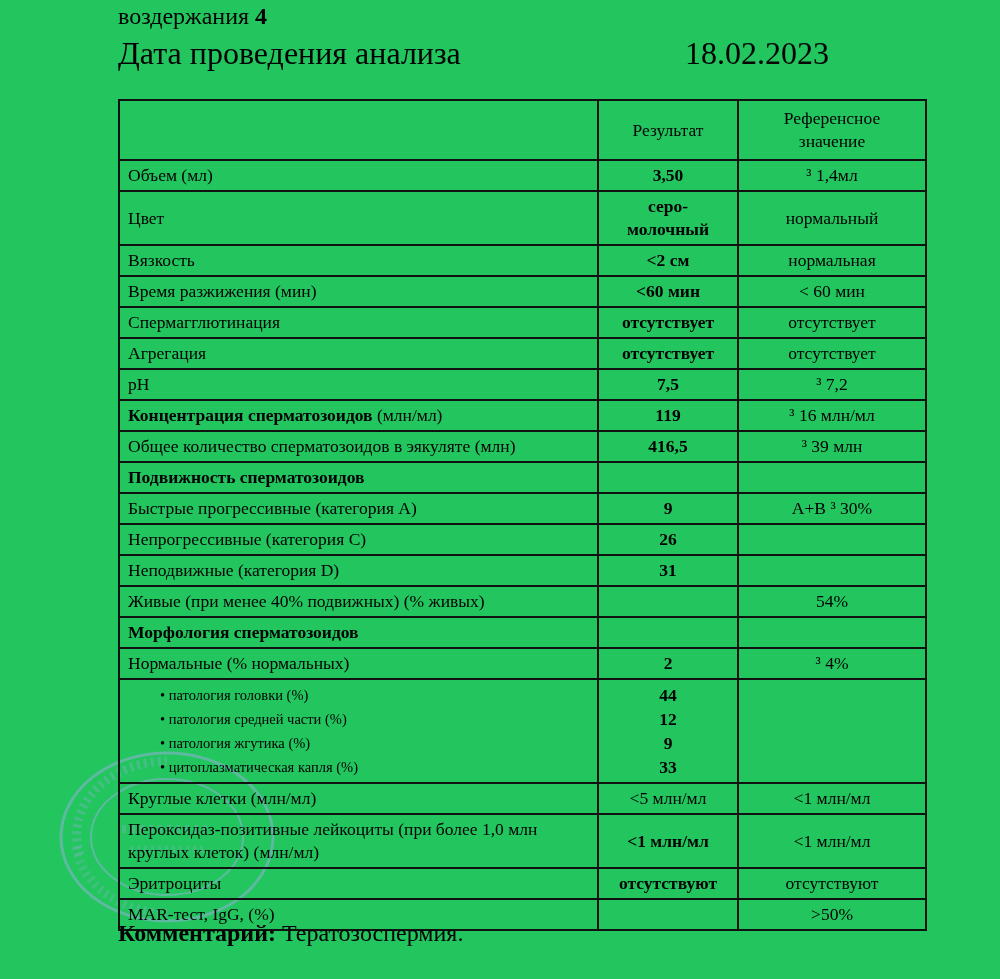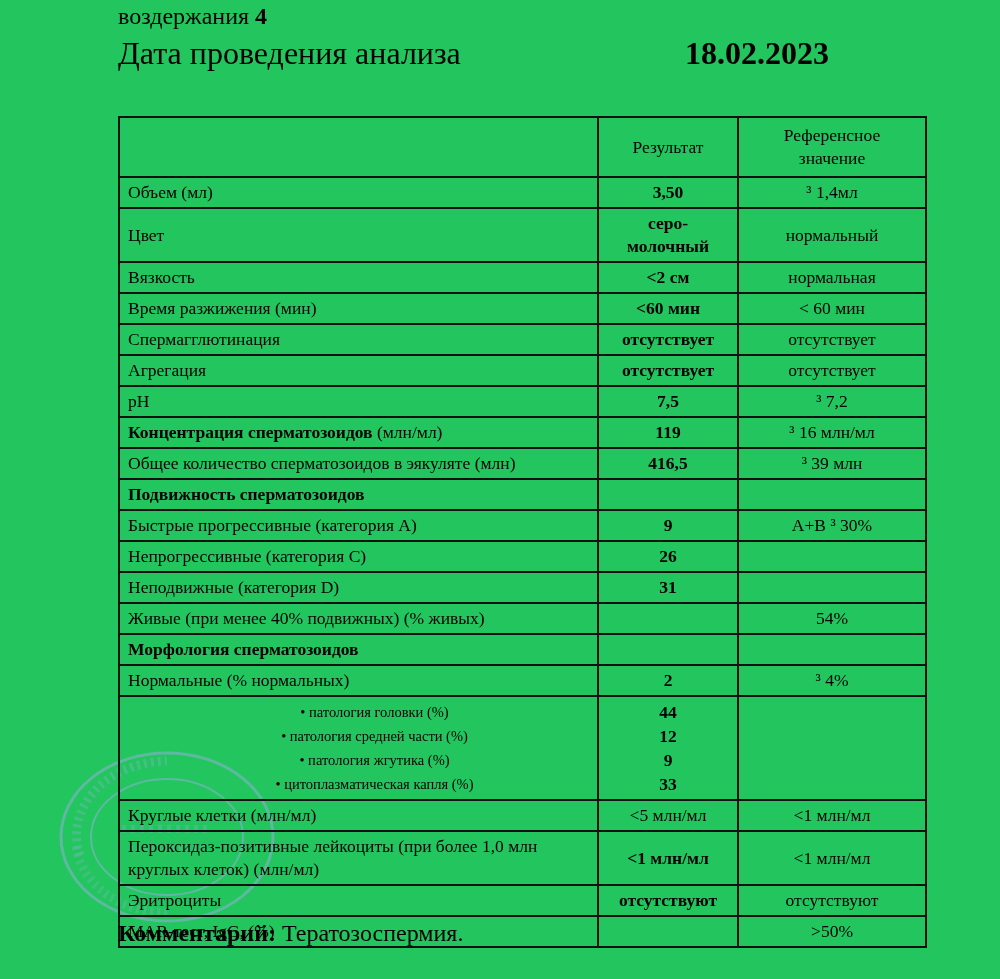--- a/index.html
+++ b/index.html
@@ -14,26 +14,26 @@
     height: 979px;
     background: #22c55e;
     overflow: hidden;
   }
   .b { font-weight: bold; }
 
   
   .top-block { position: absolute; left: 118px; top: 0; width: 810px; z-index: 2; }
   .top-line1 { font-size: 24px; line-height: 32px; }
   .top-line2 { position: relative; font-size: 32px; line-height: 32px; margin-top: 5px; }
-  .date-value { position: absolute; left: 567px; top: 0; font-weight: bold; }
+  .date-value { position: absolute; left: 567px; top: 0; font-weight: normal; }
 
   
   table.report {
     position: absolute;
-    left: 118px; top: 116px;
+    left: 118px; top: 99px;
     width: 807px;
     border-collapse: collapse;
     table-layout: fixed;
     z-index: 1;
     background: transparent;
   }
   td.cell {
     border: 2px solid #111;
     padding: 3px 8px;
     font-size: 17.5px;
@@ -42,21 +42,21 @@
     background: transparent;
   }
   td.param { text-align: left; }
   td.result { text-align: center; white-space: pre-line; }
   td.ref { text-align: center; white-space: pre-line; }
   td.head { text-align: center; white-space: pre-line; padding-top: 6px; padding-bottom: 6px; }
   .bullet-line {
     font-size: 14.5px;
     line-height: 24px;
     padding-left: 32px;
-    text-align: center;
+    text-align: left;
   }
   .bullet-value { line-height: 24px; text-align: center; }
 
   
   .comment-block {
     position: absolute;
     left: 118px; top: 920px;
     font-size: 24px;
     z-index: 2;
   }

